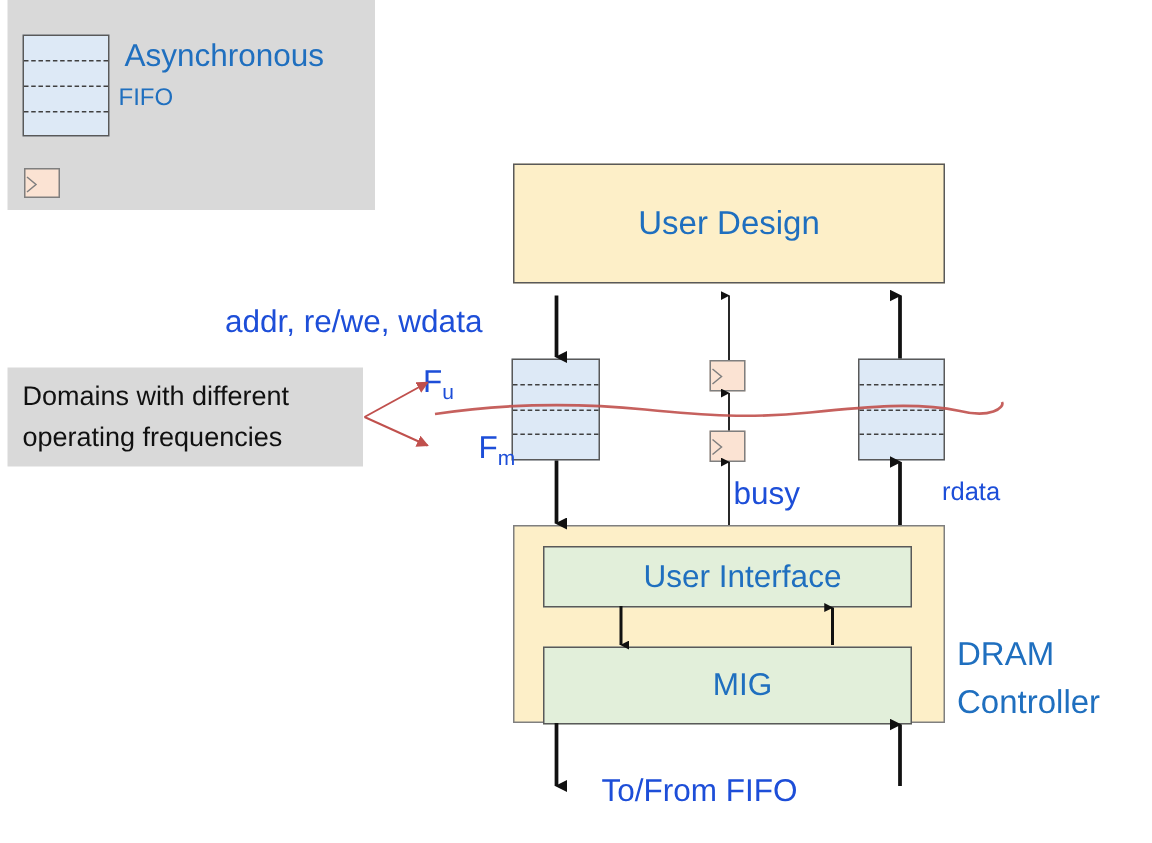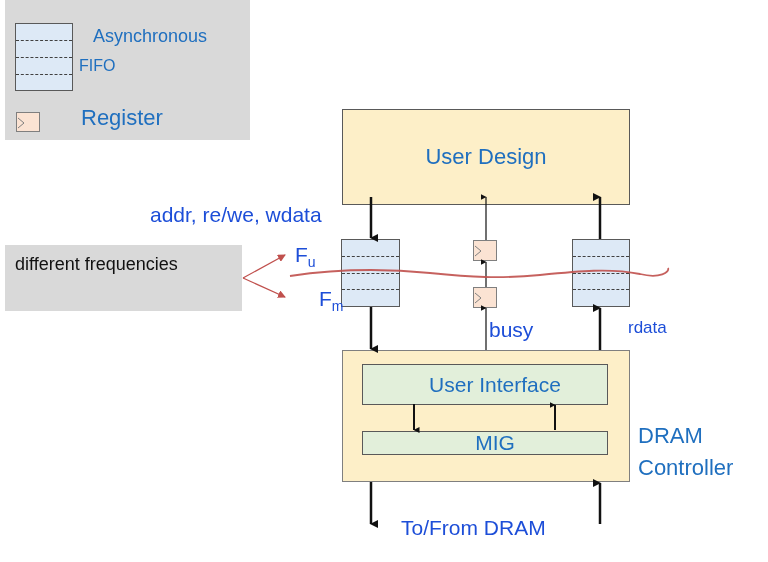--- a/index.html
+++ b/index.html
@@ -6,44 +6,43 @@
   body { width:768px; height:562px; position:relative; background:#ffffff; overflow:hidden;
          font-family:"Liberation Sans", "DejaVu Sans", sans-serif; }
   .abs { position:absolute; }
   .legend { left:5px; top:0; width:245px; height:140px; background:#d9d9d9; }
   .fifo { background:#dde9f6; border:1.5px solid #595959; box-sizing:border-box; }
   .fifo .ln { position:absolute; left:0; right:0; border-top:1px dashed #404040; }
   .reg { background:#fbe3d3; border:1px solid #7f7f7f; box-sizing:border-box; }
   .reg svg { position:absolute; left:0; top:0; }
   .blue { color:#1f6fbf; }
   .blk { color:#1d4ed8; }
-  .ud { left:342px; top:109px; width:288px; height:96px; background:#fdefc8; border:1.5px solid #595959; box-sizing:border-box;
+  .ud { left:342px; top:109px; width:288px; height:80px; background:#fdefc8; border:1.5px solid #595959; box-sizing:border-box;
         display:flex; align-items:center; justify-content:center; font-size:22px; }
   .dc { left:342px; top:350px; width:288px; height:132px; background:#fdefc8; border:1.5px solid #7f7f7f; box-sizing:border-box; }
   .inner { background:#e2efda; border:1.5px solid #595959; box-sizing:border-box; display:flex; align-items:center; justify-content:center; font-size:21px;padding-left:20px; }
   .domains { left:5px; top:245px; width:237px; height:66px; background:#d9d9d9; font-size:18px; line-height:27px; padding:6px 0 0 10px; box-sizing:border-box; color:#111; }
   svg.overlay { position:absolute; left:0; top:0; pointer-events:none; }
 </style>
 </head>
 <body>
 
 <div class="abs legend">
   <div class="abs fifo" style="left:10px;top:23px;width:58px;height:68px;">
     <div class="ln" style="top:16px;"></div>
     <div class="ln" style="top:33px;"></div>
     <div class="ln" style="top:50px;"></div>
   </div>
-  <div class="abs blue" style="left:88px;top:26px;font-size:18px;">Asynchronous</div>
+  <div class="abs blue" style="left:78px;top:26px;font-size:21px;">Asynchronous</div>
   <div class="abs blue" style="left:74px;top:57px;font-size:16px;">FIFO</div>
   <div class="abs reg" style="left:11px;top:112px;width:24px;height:20px;">
     <svg width="24" height="20">
         <polyline points="1,5 7,10 1,15" fill="none" stroke="#7f7f7f" stroke-width="1"></polyline>
       </svg>
   </div>
-  <div class="abs blue" style="left:76px;top:105px;font-size:22px;">Register</div>
 </div>
 
 <div class="abs ud blue">
   <span>User Design</span>
 </div>
 
 <div class="abs blk" style="left:150px;top:203px;font-size:21px;">addr, re/we, wdata</div>
 
 <div class="abs fifo" style="left:341px;top:239px;width:59px;height:68px;">
   <div class="ln" style="top:16px;"></div>
@@ -62,45 +61,46 @@
       <polyline points="1,5 7,10 1,15" fill="none" stroke="#7f7f7f" stroke-width="1"></polyline>
     </svg>
 </div>
 <div class="abs reg" style="left:473px;top:287px;width:24px;height:21px;">
   <svg width="24" height="21">
       <polyline points="1,5 7,10 1,15" fill="none" stroke="#7f7f7f" stroke-width="1"></polyline>
     </svg>
 </div>
 
 <div class="abs domains">
-  <div>different frequencies</div>
+  <div>Domains with different</div>
+  <div>operating frequencies</div>
 </div>
 
-<div class="abs blk" style="left:295px;top:243px;font-size:21px;">
+<div class="abs blk" style="left:282px;top:243px;font-size:21px;">
   <span>F</span><sub style="font-size:14px;">u</sub>
 </div>
 <div class="abs blk" style="left:295px;top:287px;font-size:21px;margin-left:24px;">
   <span>F</span><sub style="font-size:14px;">m</sub>
 </div>
 
 <div class="abs blk" style="left:489px;top:318px;font-size:21px;">busy</div>
 <div class="abs blk" style="left:628px;top:318px;font-size:17px;">rdata</div>
 
 <div class="abs dc">
   <div class="abs inner blue" style="left:19px;top:13px;width:246px;height:41px;">
     <span>User Interface</span>
   </div>
-  <div class="abs inner blue" style="left:19px;top:80px;width:246px;height:24px;">
+  <div class="abs inner blue" style="left:19px;top:80px;width:246px;height:52px;">
     <span>MIG</span>
   </div>
 </div>
 <div class="abs blue" style="left:638px;top:423px;font-size:22px;">DRAM</div>
 <div class="abs blue" style="left:638px;top:455px;font-size:22px;">Controller</div>
 
-<div class="abs blk" style="left:401px;top:516px;font-size:21px;">To/From DRAM</div>
+<div class="abs blk" style="left:401px;top:516px;font-size:21px;">To/From FIFO</div>
 
 <svg class="overlay" width="768" height="562">
   <defs>
     <marker id="ah" markerWidth="8" markerHeight="8" refX="4" refY="7" orient="auto-start-reverse" markerUnits="userSpaceOnUse">
       <path d="M0,0 L8,0 L4,8 z" fill="#111"></path>
     </marker>
     <marker id="ahs" markerWidth="6" markerHeight="6" refX="3" refY="5.5" orient="auto-start-reverse" markerUnits="userSpaceOnUse">
       <path d="M0,0 L6,0 L3,6 z" fill="#111"></path>
     </marker>
     <marker id="ahr" markerWidth="8" markerHeight="8" refX="7" refY="4" orient="auto" markerUnits="userSpaceOnUse">

